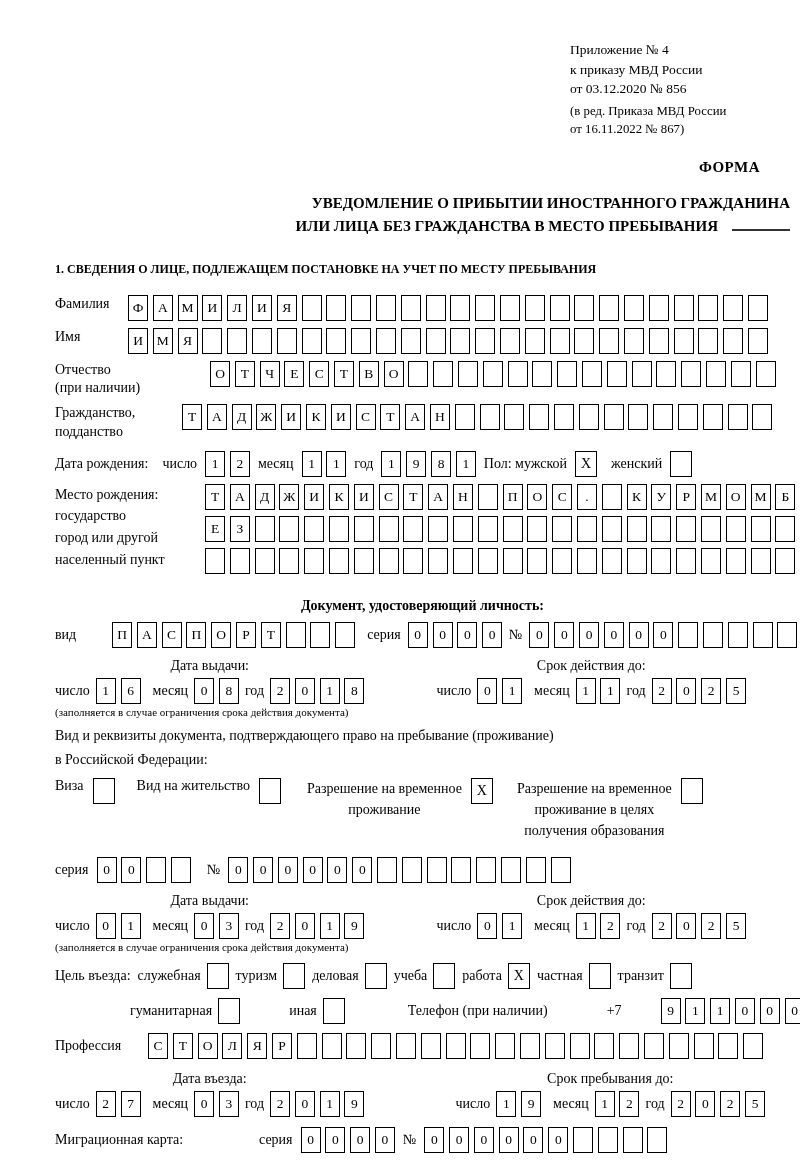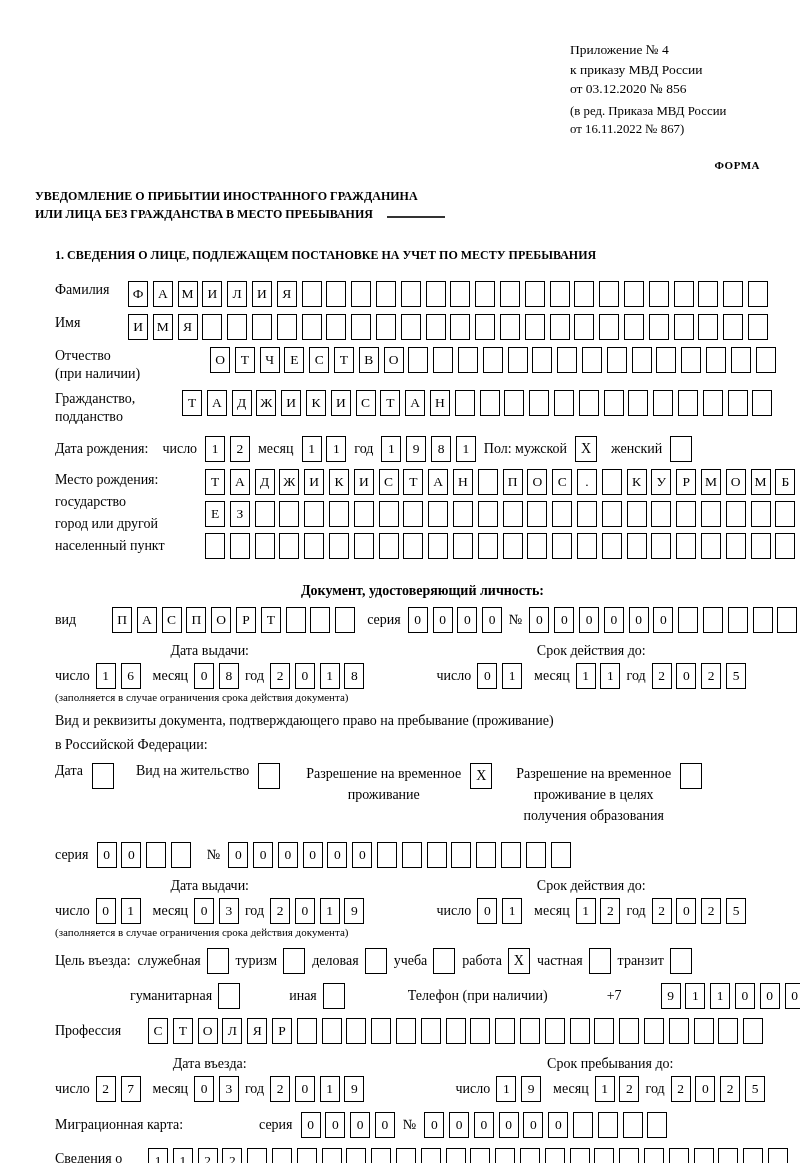--- a/index.html
+++ b/index.html
@@ -5,23 +5,23 @@
   html,body{margin:0;padding:0;background:#fff;}
   .page{
     width:800px;height:1163px;box-sizing:border-box;
     padding:40px 10px 16px 55px;
     font-family:"Liberation Serif","DejaVu Serif",serif;
     font-size:14px;color:#000;position:relative;overflow:hidden;
   }
   
   .hdr{width:192px;margin-left:auto;margin-right:28px;line-height:1.45;font-size:13.5px;}
   .hdr .sub{font-size:12.8px;margin-top:4px;line-height:1.4;}
-  .forma{text-align:right;font-weight:bold;font-size:11px;margin:20px 30px 0 0;letter-spacing:.5px;}
+  .forma{text-align:right;font-weight:bold;font-size:15px;margin:20px 30px 0 0;letter-spacing:.5px;}
   
-  .title{ text-align:left;font-weight:bold;font-size:12px;line-height:1.55;margin:16px 0 0 -20px;font-family:Liberation Serif, serif;}
+  .title{ text-align:right;font-weight:bold;font-size:15px;line-height:1.55;margin:16px 0 0 -20px;font-family:Liberation Serif, serif;}
   .title-underline{display:inline-block;width:58px;border-bottom:2px solid #333;margin-left:14px;}
   .sec-head{font-weight:bold;font-size:12px;margin:24px 0 18px 0;}
   
   .row{display:flex;align-items:flex-start;margin-bottom:7px;}
   .lbl{flex:none;line-height:1.3;}
   .cells{display:inline-flex;gap:4.8px;flex:none;}
   .cell{box-sizing:border-box;width:20px;height:26px;border:1.6px solid #000;
         display:inline-flex;align-items:center;justify-content:center;
         font-size:13.5px;flex:none;background:#fff;}
   .cbox{box-sizing:border-box;width:22px;height:26px;border:1.6px solid #000;
@@ -394,21 +394,21 @@
       </div>
     </div>
   </div>
   <div class="note">(заполняется в случае ограничения срока действия документа)</div>
 
   <div style="margin-bottom:8px;">Вид и реквизиты документа, подтверждающего право на пребывание (проживание)</div>
   <div>в Российской Федерации:</div>
 
   <div class="res-options">
     <div class="opt">
-      <span>Дата</span>
+      <span>Виза</span>
       <span class="cbox"></span>
     </div>
     <div class="opt" style="margin-left:22px;">
       <span>Вид на жительство</span>
       <span class="cbox"></span>
     </div>
     <div class="opt" style="margin-left:26px;">
       <div class="opt-text">
         <div>Разрешение на временное</div>
         <div>проживание</div>

